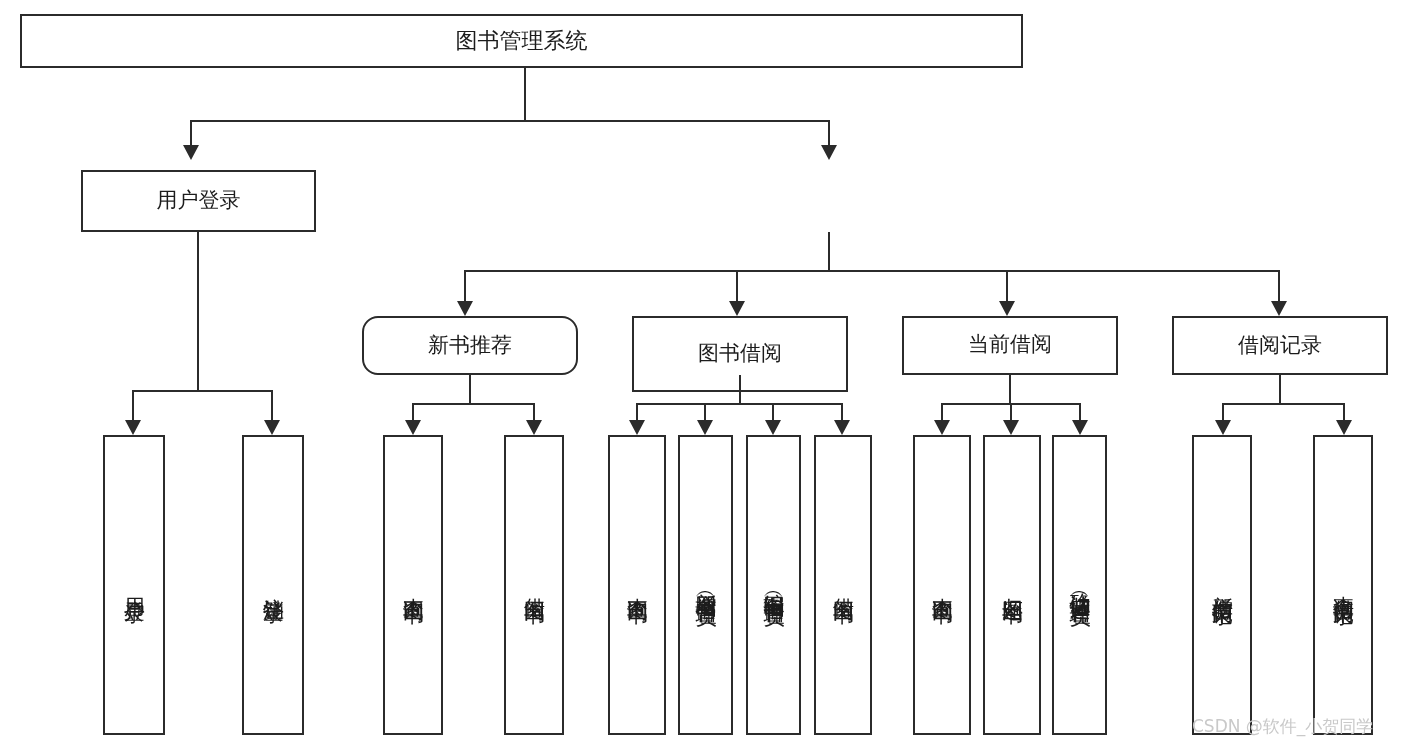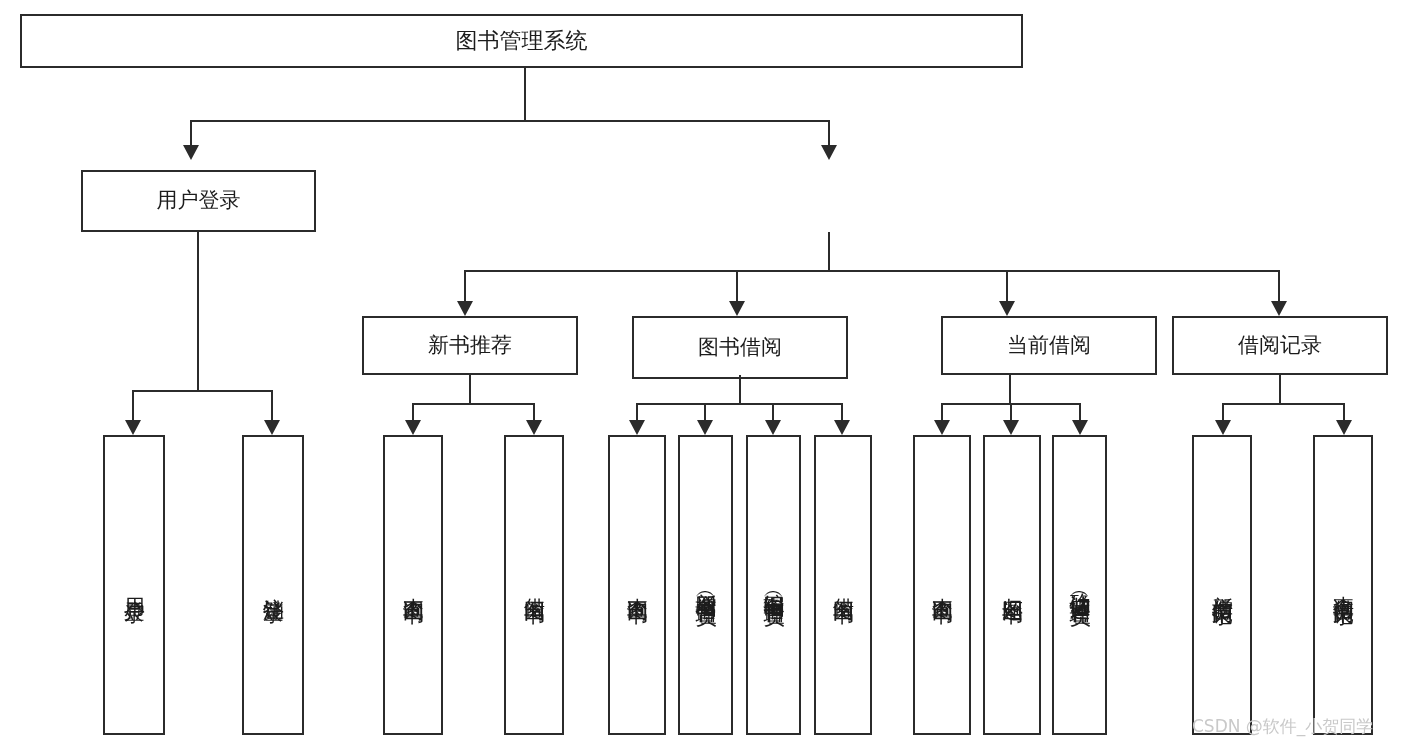--- a/index.html
+++ b/index.html
@@ -91,27 +91,27 @@
   <div class="ln lnh" style="left:464px;top:270px;width:816px;height:2px;"></div>
   <div class="ln lnv" style="left:464px;top:270px;width:2px;height:31px;"></div>
   <div class="arrow" style="left:457px;top:301px;"></div>
   <div class="ln lnv" style="left:736px;top:270px;width:2px;height:31px;"></div>
   <div class="arrow" style="left:729px;top:301px;"></div>
   <div class="ln lnv" style="left:1006px;top:270px;width:2px;height:31px;"></div>
   <div class="arrow" style="left:999px;top:301px;"></div>
   <div class="ln lnv" style="left:1278px;top:270px;width:2px;height:31px;"></div>
   <div class="arrow" style="left:1271px;top:301px;"></div>
 
-  <div class="node node-h" style="left:362px;top:316px;width:216px;height:59px;">
+  <div class="node node-h" style="left:362px;top:316px;width:216px;height:59px;border-radius:16px;">
     <span>新书推荐</span>
   </div>
-  <div class="node node-h" style="left:632px;top:316px;width:216px;height:63px;">
+  <div class="node node-h" style="left:632px;top:316px;width:216px;height:76px;">
     <span>图书借阅</span>
   </div>
-  <div class="node node-h" style="left:941px;top:316px;width:216px;height:59px;">
+  <div class="node node-h" style="left:902px;top:316px;width:216px;height:59px;font-family:Liberation Mono, monospace;">
     <span>当前借阅</span>
   </div>
   <div class="node node-h" style="left:1172px;top:316px;width:216px;height:59px;text-align:center;">
     <span>借阅记录</span>
   </div>
 
   <div class="ln lnv" style="left:469px;top:375px;width:2px;height:28px;"></div>
   <div class="ln lnh" style="left:412px;top:403px;width:122px;height:2px;"></div>
   <div class="ln lnv" style="left:412px;top:403px;width:2px;height:17px;"></div>
   <div class="arrow" style="left:405px;top:420px;"></div>

